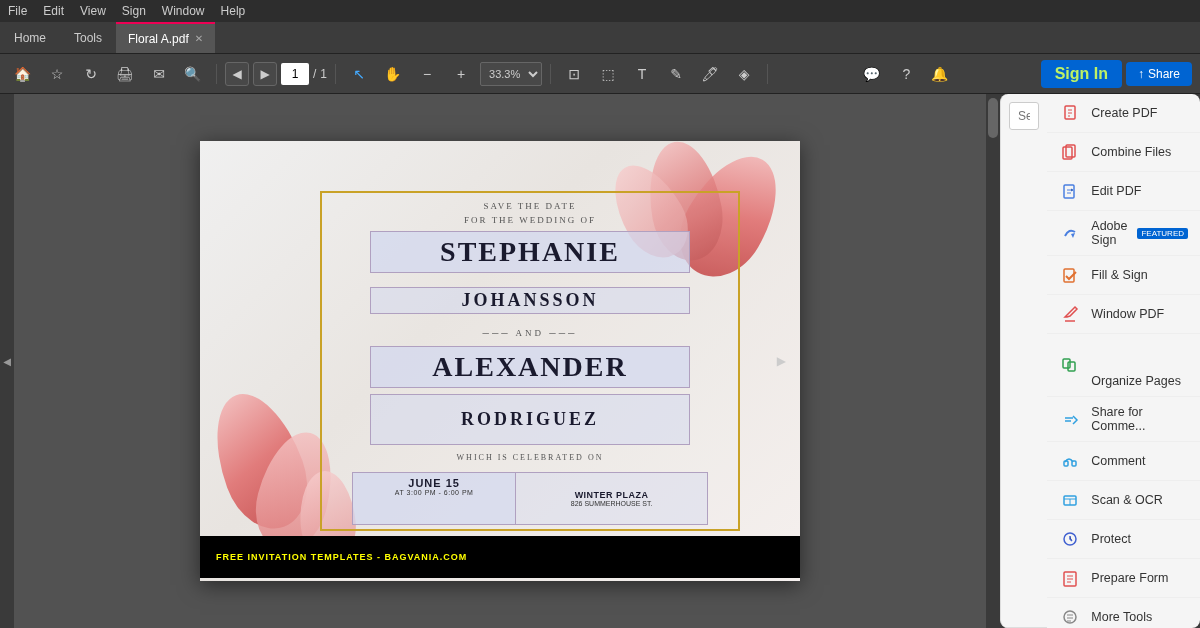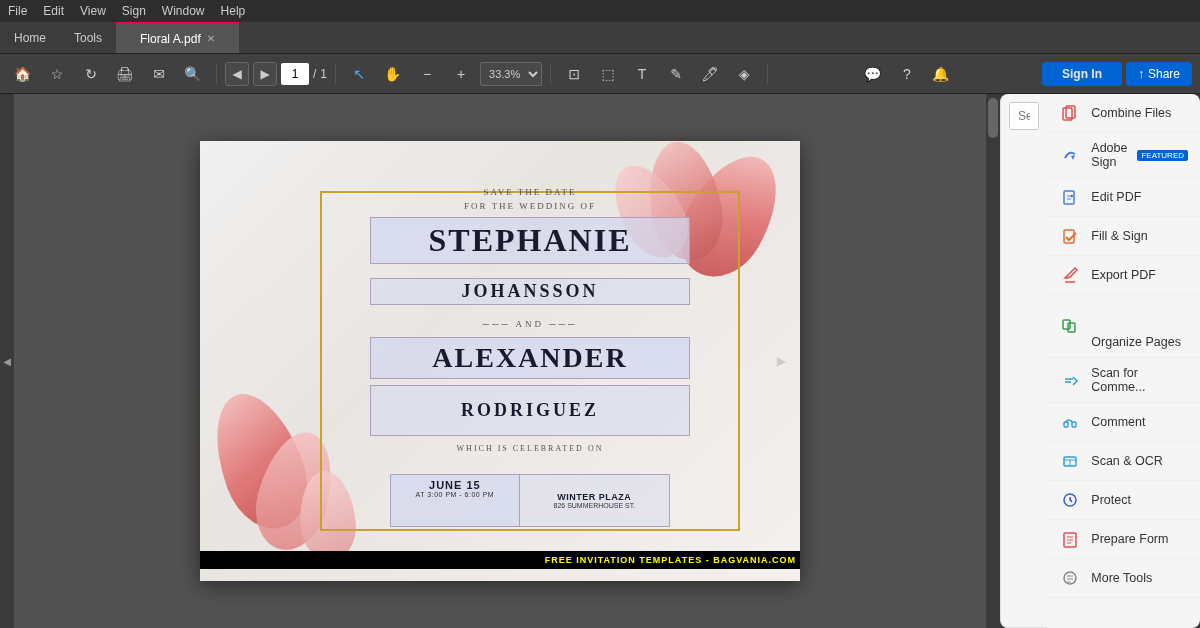--- a/index.html
+++ b/index.html
@@ -19,21 +19,21 @@
       background: #3c3c3c; height: 32px;
       border-bottom: 1px solid #222;
     }
     .tab-home, .tab-tools {
       display: flex; align-items: center;
       padding: 0 14px; height: 100%;
       color: #ccc; font-size: 12px; cursor: pointer;
     }
     .tab-file {
       display: flex; align-items: center; gap: 6px;
-      padding: 0 24px; height: 100%;
+      padding: 0 12px; height: 100%;
       background: #555; color: #fff; font-size: 12px;
       border-top: 2px solid #e05; cursor: pointer;
     }
     .tab-close { color: #aaa; cursor: pointer; font-size: 10px; }
 
     
     .toolbar {
       display: flex; align-items: center;
       background: #404040; height: 40px;
       padding: 0 8px; gap: 4px;
@@ -57,23 +57,23 @@
     }
     .page-input {
       width: 28px; height: 22px; text-align: center;
       background: #fff; border: none; font-size: 12px; border-radius: 2px;
     }
     .zoom-select {
       height: 24px; background: #484848; color: #ccc;
       border: 1px solid #666; font-size: 11px; border-radius: 2px; padding: 0 4px;
     }
     .sign-in-btn {
-      margin-left: auto; background: #0064d2; color: #e5e5e5;
-      border: none; border-radius: 4px; padding: 5px 20px;
-      font-size: 12px; cursor: pointer; font-weight: bold;
+      margin-left: auto; background: #0064d2; color: #bef264;
+      border: none; border-radius: 4px; padding: 5px 14px;
+      font-size: 16px; cursor: pointer; font-weight: bold;
     }
     .share-btn {
       background: #0064d2; color: #fff;
       border: none; border-radius: 4px; padding: 5px 12px;
       font-size: 12px; cursor: pointer; display: flex; align-items: center; gap: 4px;
     }
 
     
     .main-area {
       display: flex; height: calc(628px - 22px - 32px - 40px);
@@ -212,21 +212,21 @@
       font-size: 9px; letter-spacing: 2px; color: #555;
       font-family: Liberation Serif, serif;
     }
     .name-box-stephanie {
       background: rgba(210,215,240,0.7);
       border: 1px solid #b0a0c0;
       padding: 4px 20px; width: 320px;
       margin: 2px 0;
     }
     .name-stephanie {
-      font-size: 32px; font-weight: 900; color: #1a1a2e;
+      font-size: 28px; font-weight: 900; color: #1a1a2e;
       letter-spacing: 2px; font-family: Georgia, serif;
     }
     .name-box-johansson {
       background: rgba(210,215,240,0.5);
       border: 1px solid #b0a0c0;
       padding: 2px 20px; width: 320px;
       margin: 8px;
     }
     .name-johansson {
       font-size: 18px; font-weight: 700; color: #1a1a2e;
@@ -254,41 +254,41 @@
     }
     .name-rodriguez {
       font-size: 18px; font-weight: 700; color: #1a1a2e;
       letter-spacing: 3px; font-family: Georgia, serif;
     }
     .celebrated-text {
       font-size: 8px; letter-spacing: 2px; color: #555;
       margin: 4px 0; font-family: Georgia, serif;
     }
     .date-venue-box {
-      display: flex; width: 280px;
-      border: 1px solid #b0a0c0; margin: 13px 0;
+      display: flex; width: 356px;
+      border: 1px solid #b0a0c0; margin: 2px 0;
     }
     .date-box {
       background: rgba(210,215,240,0.7);
       padding: 4px 10px; text-align: center;
       border-right: 1px solid #b0a0c0; flex: 1;
     }
     .venue-box {
       background: rgba(210,215,240,0.4);
       padding: 17px 10px; text-align: center; flex: 1.2;
     }
     .date-main { font-size: 11px; font-weight: 700; color: #1a1a2e; letter-spacing: 1px; }
     .date-time { font-size: 7px; color: #333; letter-spacing: 0.5px; }
     .venue-name { font-size: 9px; font-weight: 700; color: #1a1a2e; letter-spacing: 0.5px; }
     .venue-addr { font-size: 7px; color: #333; }
 
     .bagvania-bar {
-      position: absolute; bottom: 12px; left: 0; right: 0;
-      background: #000; padding: 4px;
-      text-align: right; font-size: 9px;
+      position: absolute; bottom: 3px; left: 0; right: 0;
+      background: #000; padding: 16px;
+      text-align: left; font-size: 9px;
       color: #ffff00; letter-spacing: 1px; font-weight: bold;
     }
 
     
     .right-chevron {
       position: absolute; right: 200px; top: 50%;
       transform: translateY(-50%);
       color: #ccc; font-size: 12px; cursor: pointer; z-index: 10;
     }
   </style>
@@ -428,84 +428,93 @@
     <div class="scroll-thumb"></div>
   </div>
 
   <div class="right-panel">
     <div class="right-panel-search">
       <input type="text" placeholder="Search tools" style="">
     </div>
 
     <div id="tools-list">
 
+    <div class="tool-item">
+          <div class="tool-icon">
+            <svg width="18" height="18" viewBox="0 0 18 18">
+              <rect x="4" y="2" width="10" height="13" rx="1" fill="none" stroke="#e05050" stroke-width="1.5"></rect>
+              <path d="M7 6h4M7 9h4M7 12h2" stroke="#e05050" stroke-width="1"></path>
+            </svg>
+          </div>
+          <span style="flex: 1 1 0%;">Create PDF</span>
+        </div>
         <div class="tool-item">
           <div class="tool-icon">
             <svg width="18" height="18" viewBox="0 0 18 18">
               <rect x="2" y="4" width="9" height="12" rx="1" fill="none" stroke="#e05050" stroke-width="1.5"></rect>
               <rect x="5" y="2" width="9" height="12" rx="1" fill="none" stroke="#e05050" stroke-width="1.5"></rect>
             </svg>
           </div>
           <span style="flex: 1 1 0%;">Combine Files</span>
-        </div>
-        <div class="tool-item">
-          <div class="tool-icon">
-            <svg width="18" height="18" viewBox="0 0 18 18">
-              <path d="M4 12 Q8 4 14 8" stroke="#4a7fe0" stroke-width="2" fill="none"></path>
-              <path d="M12 14l-2-4 4-1z" fill="#4a7fe0"></path>
-            </svg>
-          </div>
-          <span style="flex: 1 1 0%;">Adobe Sign</span>
-          <span class="featured-badge">FEATURED</span>
         </div>
         <div class="tool-item">
           <div class="tool-icon">
             <svg width="18" height="18" viewBox="0 0 18 18">
               <rect x="3" y="3" width="10" height="13" rx="1" fill="none" stroke="#4a7fe0" stroke-width="1.5"></rect>
               <path d="M6 8h6M6 11h4" stroke="#4a7fe0" stroke-width="1"></path>
               <path d="M10 7l2 1-2 1" stroke="#4a7fe0" stroke-width="1"></path>
             </svg>
           </div>
           <span style="flex: 1 1 0%;">Edit PDF</span>
         </div>
         <div class="tool-item">
           <div class="tool-icon">
             <svg width="18" height="18" viewBox="0 0 18 18">
+              <path d="M4 12 Q8 4 14 8" stroke="#4a7fe0" stroke-width="2" fill="none"></path>
+              <path d="M12 14l-2-4 4-1z" fill="#4a7fe0"></path>
+            </svg>
+          </div>
+          <span style="flex: 1 1 0%;">Adobe Sign</span>
+          <span class="featured-badge">FEATURED</span>
+        </div>
+        <div class="tool-item">
+          <div class="tool-icon">
+            <svg width="18" height="18" viewBox="0 0 18 18">
               <path d="M5 10l3 3 7-7" stroke="#e07030" stroke-width="2" fill="none"></path>
               <rect x="3" y="3" width="10" height="13" rx="1" fill="none" stroke="#e07030" stroke-width="1.5"></rect>
             </svg>
           </div>
           <span style="flex: 1 1 0%;">Fill &amp; Sign</span>
         </div>
         <div class="tool-item">
           <div class="tool-icon">
             <svg width="18" height="18" viewBox="0 0 18 18">
               <path d="M4 12l3-3 7-7 2 2-7 7-3 1z" fill="none" stroke="#e05050" stroke-width="1.5"></path>
               <path d="M4 16h10" stroke="#e05050" stroke-width="1.5"></path>
             </svg>
           </div>
-          <span style="flex: 1 1 0%;">Export PDF</span>
+          <span style="flex: 1 1 0%;">Window PDF</span>
         </div>
         <div class="tool-item">
           <div class="tool-icon">
             <svg width="18" height="18" viewBox="0 0 18 18">
               <rect x="2" y="3" width="7" height="9" rx="1" fill="none" stroke="#30a050" stroke-width="1.5"></rect>
               <rect x="7" y="6" width="7" height="9" rx="1" fill="none" stroke="#30a050" stroke-width="1.5"></rect>
             </svg>
           </div>
           <span style="flex: 1 1 0%; margin-top: 32px;">Organize Pages</span>
         </div>
         <div class="tool-item">
           <div class="tool-icon">
             <svg width="18" height="18" viewBox="0 0 18 18">
               <path d="M4 8h8M4 11h6" stroke="#30a0e0" stroke-width="1.5"></path>
               <path d="M12 6l4 4-4 4" stroke="#30a0e0" stroke-width="1.5" fill="none"></path>
             </svg>
           </div>
-          <span style="flex: 1 1 0%;">Scan for Comme...</span>
+          <span style="flex: 1 1 0%;">Share for Comme...</span>
         </div>
         <div class="tool-item">
           <div class="tool-icon">
             <svg width="18" height="18" viewBox="0 0 18 18">
               <path d="M4 10 Q8 4 12 10" stroke="#30a0e0" stroke-width="1.5" fill="none"></path>
               <rect x="3" y="9" width="4" height="5" rx="1" fill="none" stroke="#30a0e0" stroke-width="1.5"></rect>
               <rect x="11" y="9" width="4" height="5" rx="1" fill="none" stroke="#30a0e0" stroke-width="1.5"></rect>
             </svg>
           </div>
           <span style="flex: 1 1 0%;">Comment</span>

